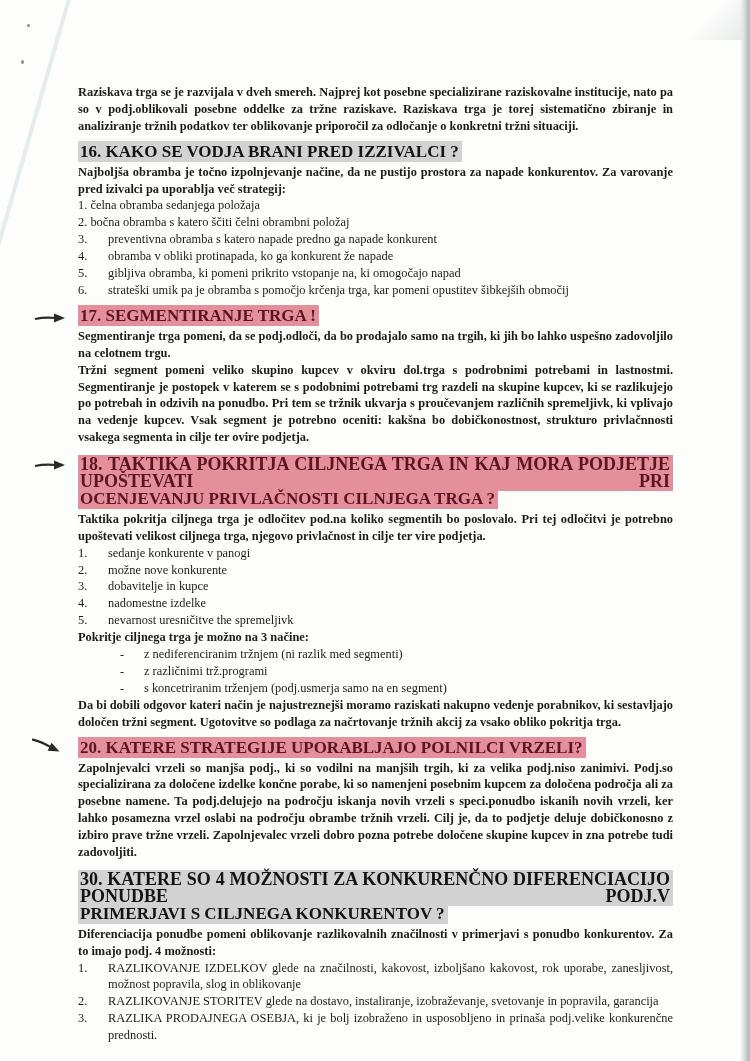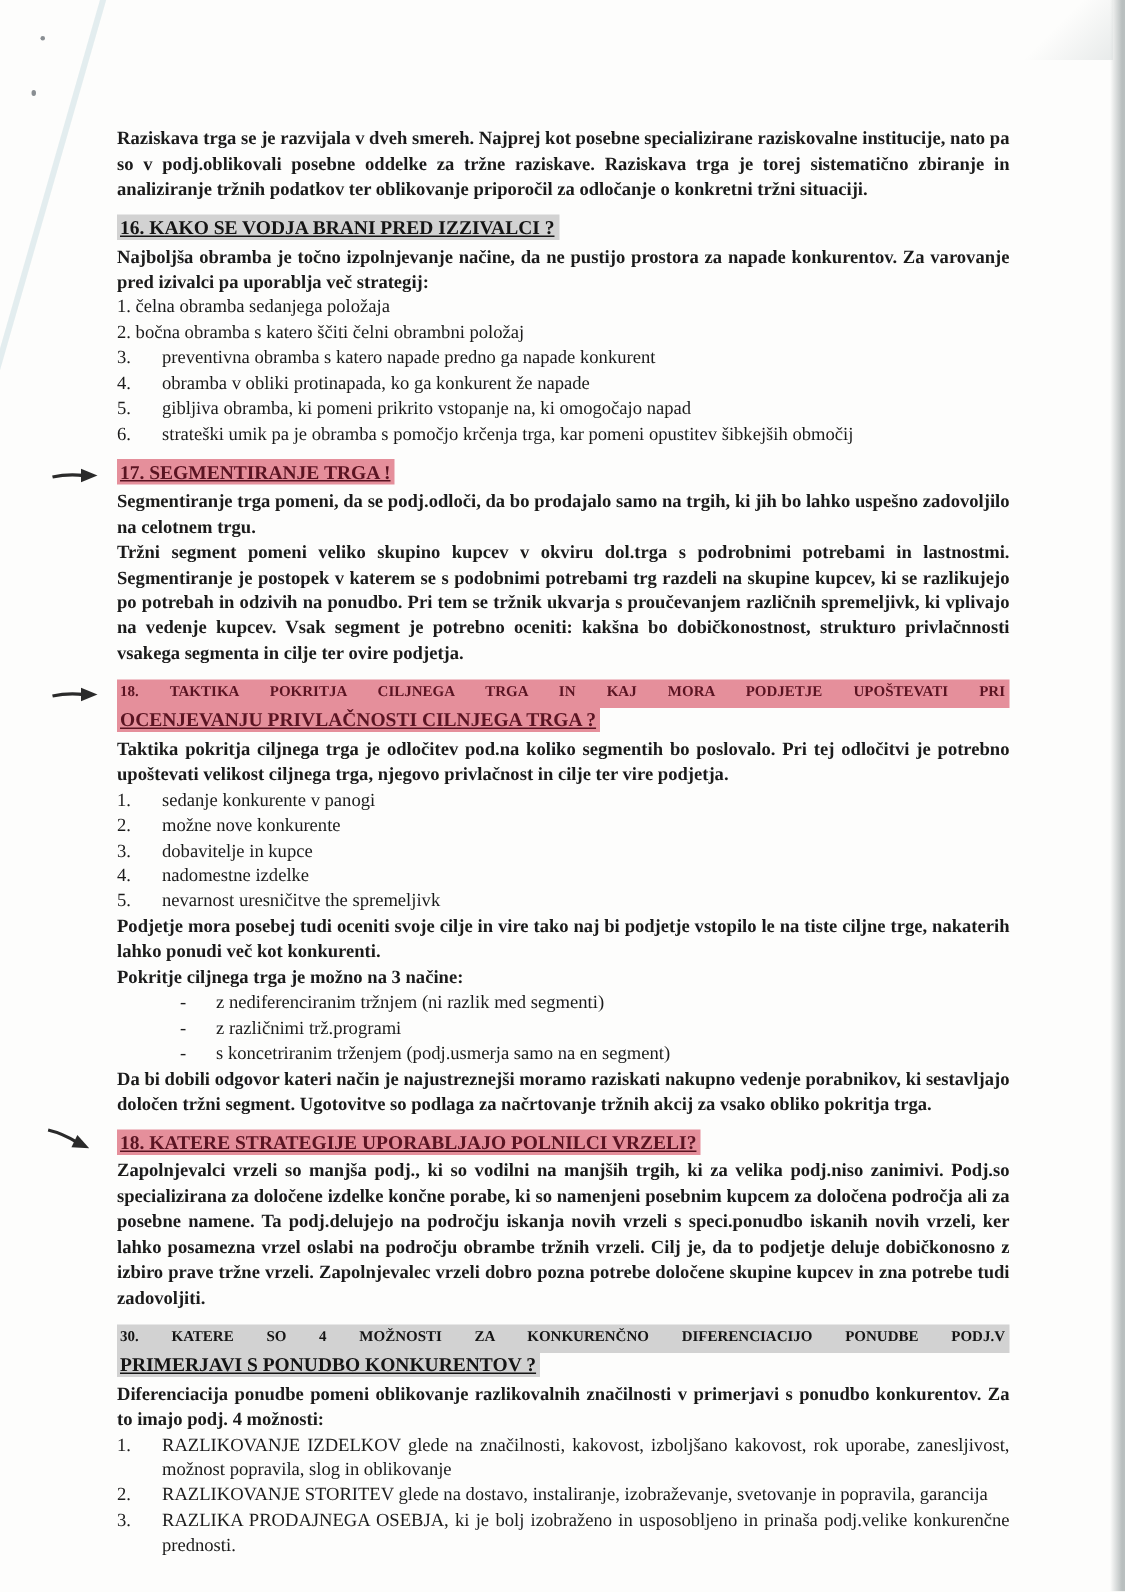--- a/index.html
+++ b/index.html
@@ -27,25 +27,25 @@
   .speck.s2{left:21px;top:60px;width:3px;height:4px;}
 
   .content{
     position:absolute;left:78px;top:84px;width:595px;
     color:#1b1b1b;font-size:12.4px;line-height:16.9px;
   }
   .para{margin:0;text-align:justify;font-weight:bold;}
   .plain{margin:0;}
   .sec{position:relative;margin-top:9px;}
   .h-line{margin:0 0 2px 0;}
-  .hl{font-weight:700;font-size:13px;padding:1px 3px 1px 2px;text-decoration:underline;}
+  .hl{font-weight:700;font-size:17px;padding:1px 3px 1px 2px;}
   .hl.gray{background:#d2d2d2;color:#141414;}
   .hl.pink{background:#e58f9b;color:#5a1422;}
   .heading-just{
-    display:block;font-weight:700;font-size:10px;padding:1px 3px 1px 2px;
+    display:block;font-weight:700;font-size:18px;padding:1px 3px 1px 2px;
     text-align:justify;text-align-last:justify;margin:0;
   }
   .heading-just.pink{background:#e58f9b;color:#5a1422;}
   .heading-just.gray{background:#d2d2d2;color:#141414;}
 
   .nrow{display:flex;margin:0;}
   .num{flex:0 0 30px;}
   .ntext{flex:1;text-align:justify;}
   .drow{display:flex;margin-left:42px;}
   .dash{flex:0 0 24px;}
@@ -133,21 +133,20 @@
         <span class="ntext">dobavitelje in kupce</span>
       </div>
       <div class="nrow">
         <span class="num">4.</span>
         <span class="ntext">nadomestne izdelke</span>
       </div>
       <div class="nrow">
         <span class="num">5.</span>
         <span class="ntext">nevarnost uresničitve the spremeljivk</span>
       </div>
-      <p class="para">Podjetje mora posebej tudi oceniti svoje cilje in vire tako naj bi podjetje vstopilo le na tiste ciljne trge, nakaterih lahko ponudi več kot konkurenti.</p>
       <p class="para">Pokritje ciljnega trga je možno na 3 načine:</p>
       <div class="drow">
         <span class="dash">-</span>
         <span class="dtext">z nediferenciranim tržnjem (ni razlik med segmenti)</span>
       </div>
       <div class="drow">
         <span class="dash">-</span>
         <span class="dtext">z različnimi trž.programi</span>
       </div>
       <div class="drow">
@@ -158,29 +157,29 @@
     </section>
 
     <section class="sec">
       <span class="arrow diag19">
         <svg width="32" height="14" viewBox="0 0 32 14">
           <path d="M1 8 C9 6.2,15 6.2,22 7" stroke="#2a2a2a" stroke-width="2.2" fill="none"></path>
           <polygon points="20,2.5 31,7 20,11.5" fill="#2a2a2a"></polygon>
         </svg>
       </span>
       <div class="h-line">
-        <span class="hl pink">18. KATERE STRATEGIJE UPORABLJAJO POLNILCI VRZELI?</span>
+        <span class="hl pink">20. KATERE STRATEGIJE UPORABLJAJO POLNILCI VRZELI?</span>
       </div>
       <p class="para">Zapolnjevalci vrzeli so manjša podj., ki so vodilni na manjših trgih, ki za velika podj.niso zanimivi. Podj.so specializirana za določene izdelke končne porabe, ki so namenjeni posebnim kupcem za določena področja ali za posebne namene. Ta podj.delujejo na področju iskanja novih vrzeli s speci.ponudbo iskanih novih vrzeli, ker lahko posamezna vrzel oslabi na področju obrambe tržnih vrzeli. Cilj je, da to podjetje deluje dobičkonosno z izbiro prave tržne vrzeli. Zapolnjevalec vrzeli dobro pozna potrebe določene skupine kupcev in zna potrebe tudi zadovoljiti.</p>
     </section>
 
     <section class="sec">
       <div class="heading-just gray">30. KATERE SO 4 MOŽNOSTI ZA KONKURENČNO DIFERENCIACIJO PONUDBE PODJ.V</div>
       <div class="h-line">
-        <span class="hl gray">PRIMERJAVI S PONUDBO KONKURENTOV ?</span>
+        <span class="hl gray">PRIMERJAVI S CILJNEGA KONKURENTOV ?</span>
       </div>
       <p class="para">Diferenciacija ponudbe pomeni oblikovanje razlikovalnih značilnosti v primerjavi s ponudbo konkurentov. Za to imajo podj. 4 možnosti:</p>
       <div class="nrow">
         <span class="num">1.</span>
         <span class="ntext">RAZLIKOVANJE IZDELKOV glede na značilnosti, kakovost, izboljšano kakovost, rok uporabe, zanesljivost, možnost popravila, slog in oblikovanje</span>
       </div>
       <div class="nrow">
         <span class="num">2.</span>
         <span class="ntext">RAZLIKOVANJE STORITEV glede na dostavo, instaliranje, izobraževanje, svetovanje in popravila, garancija</span>
       </div>

